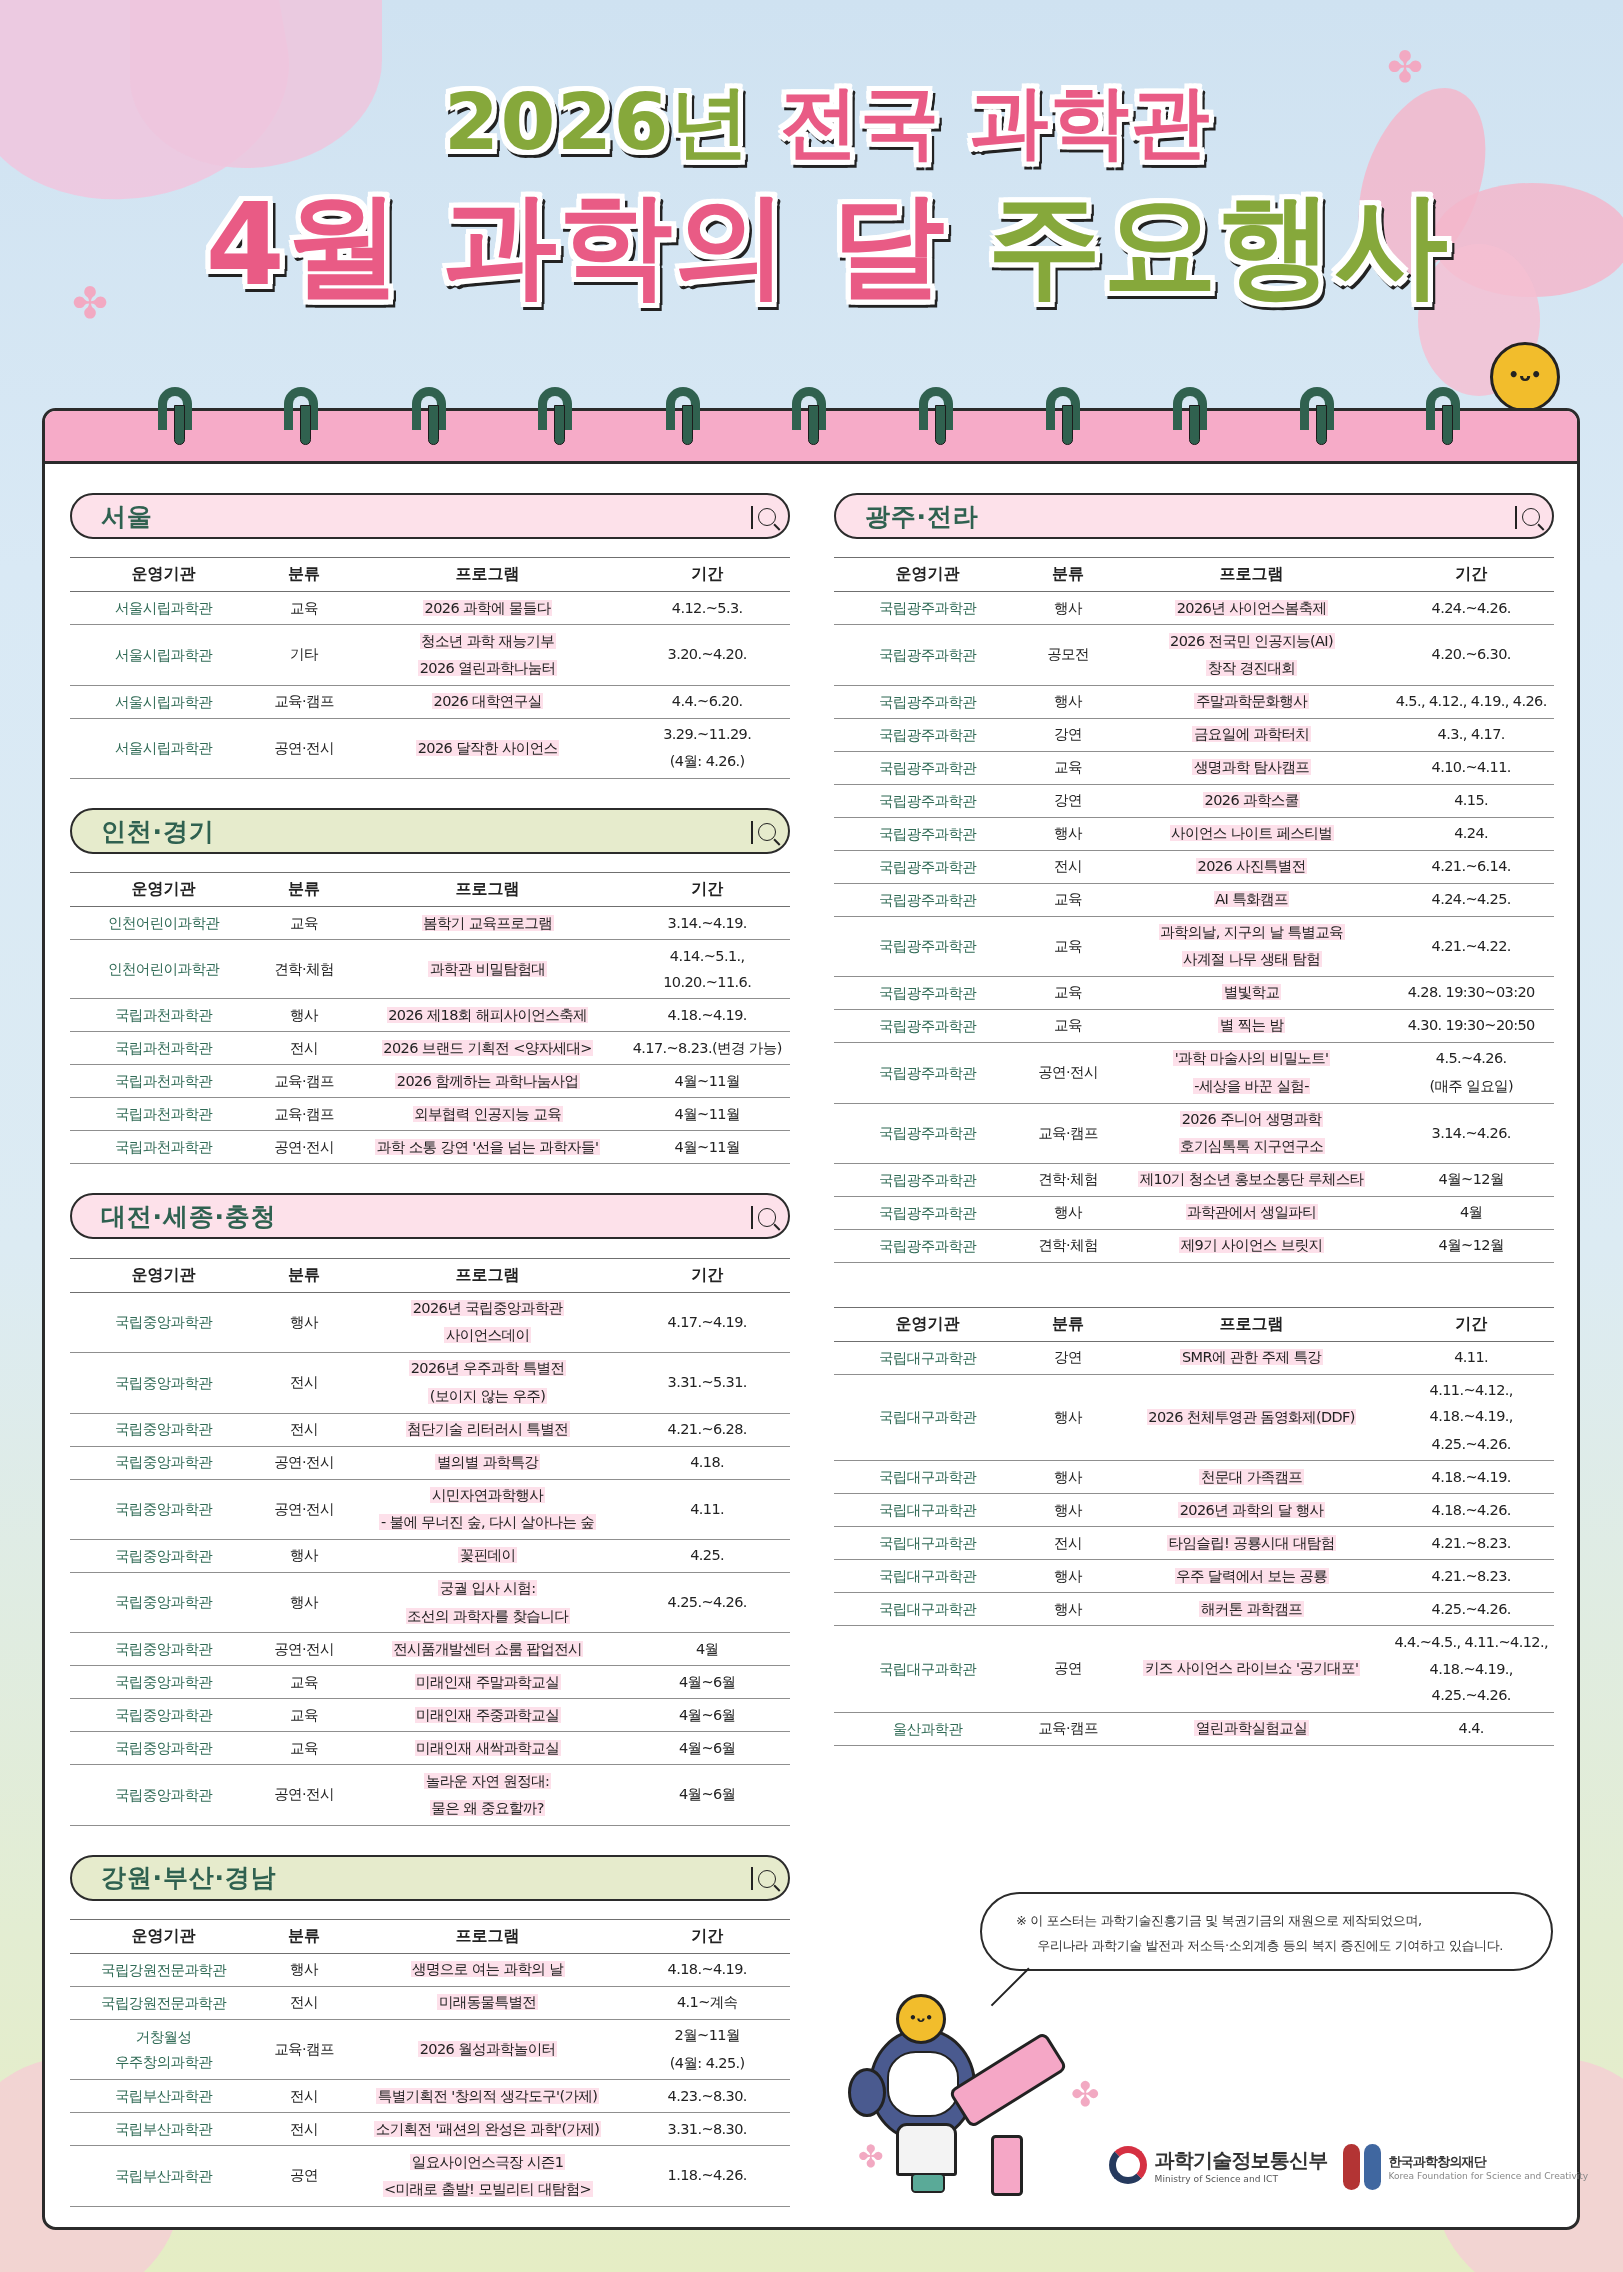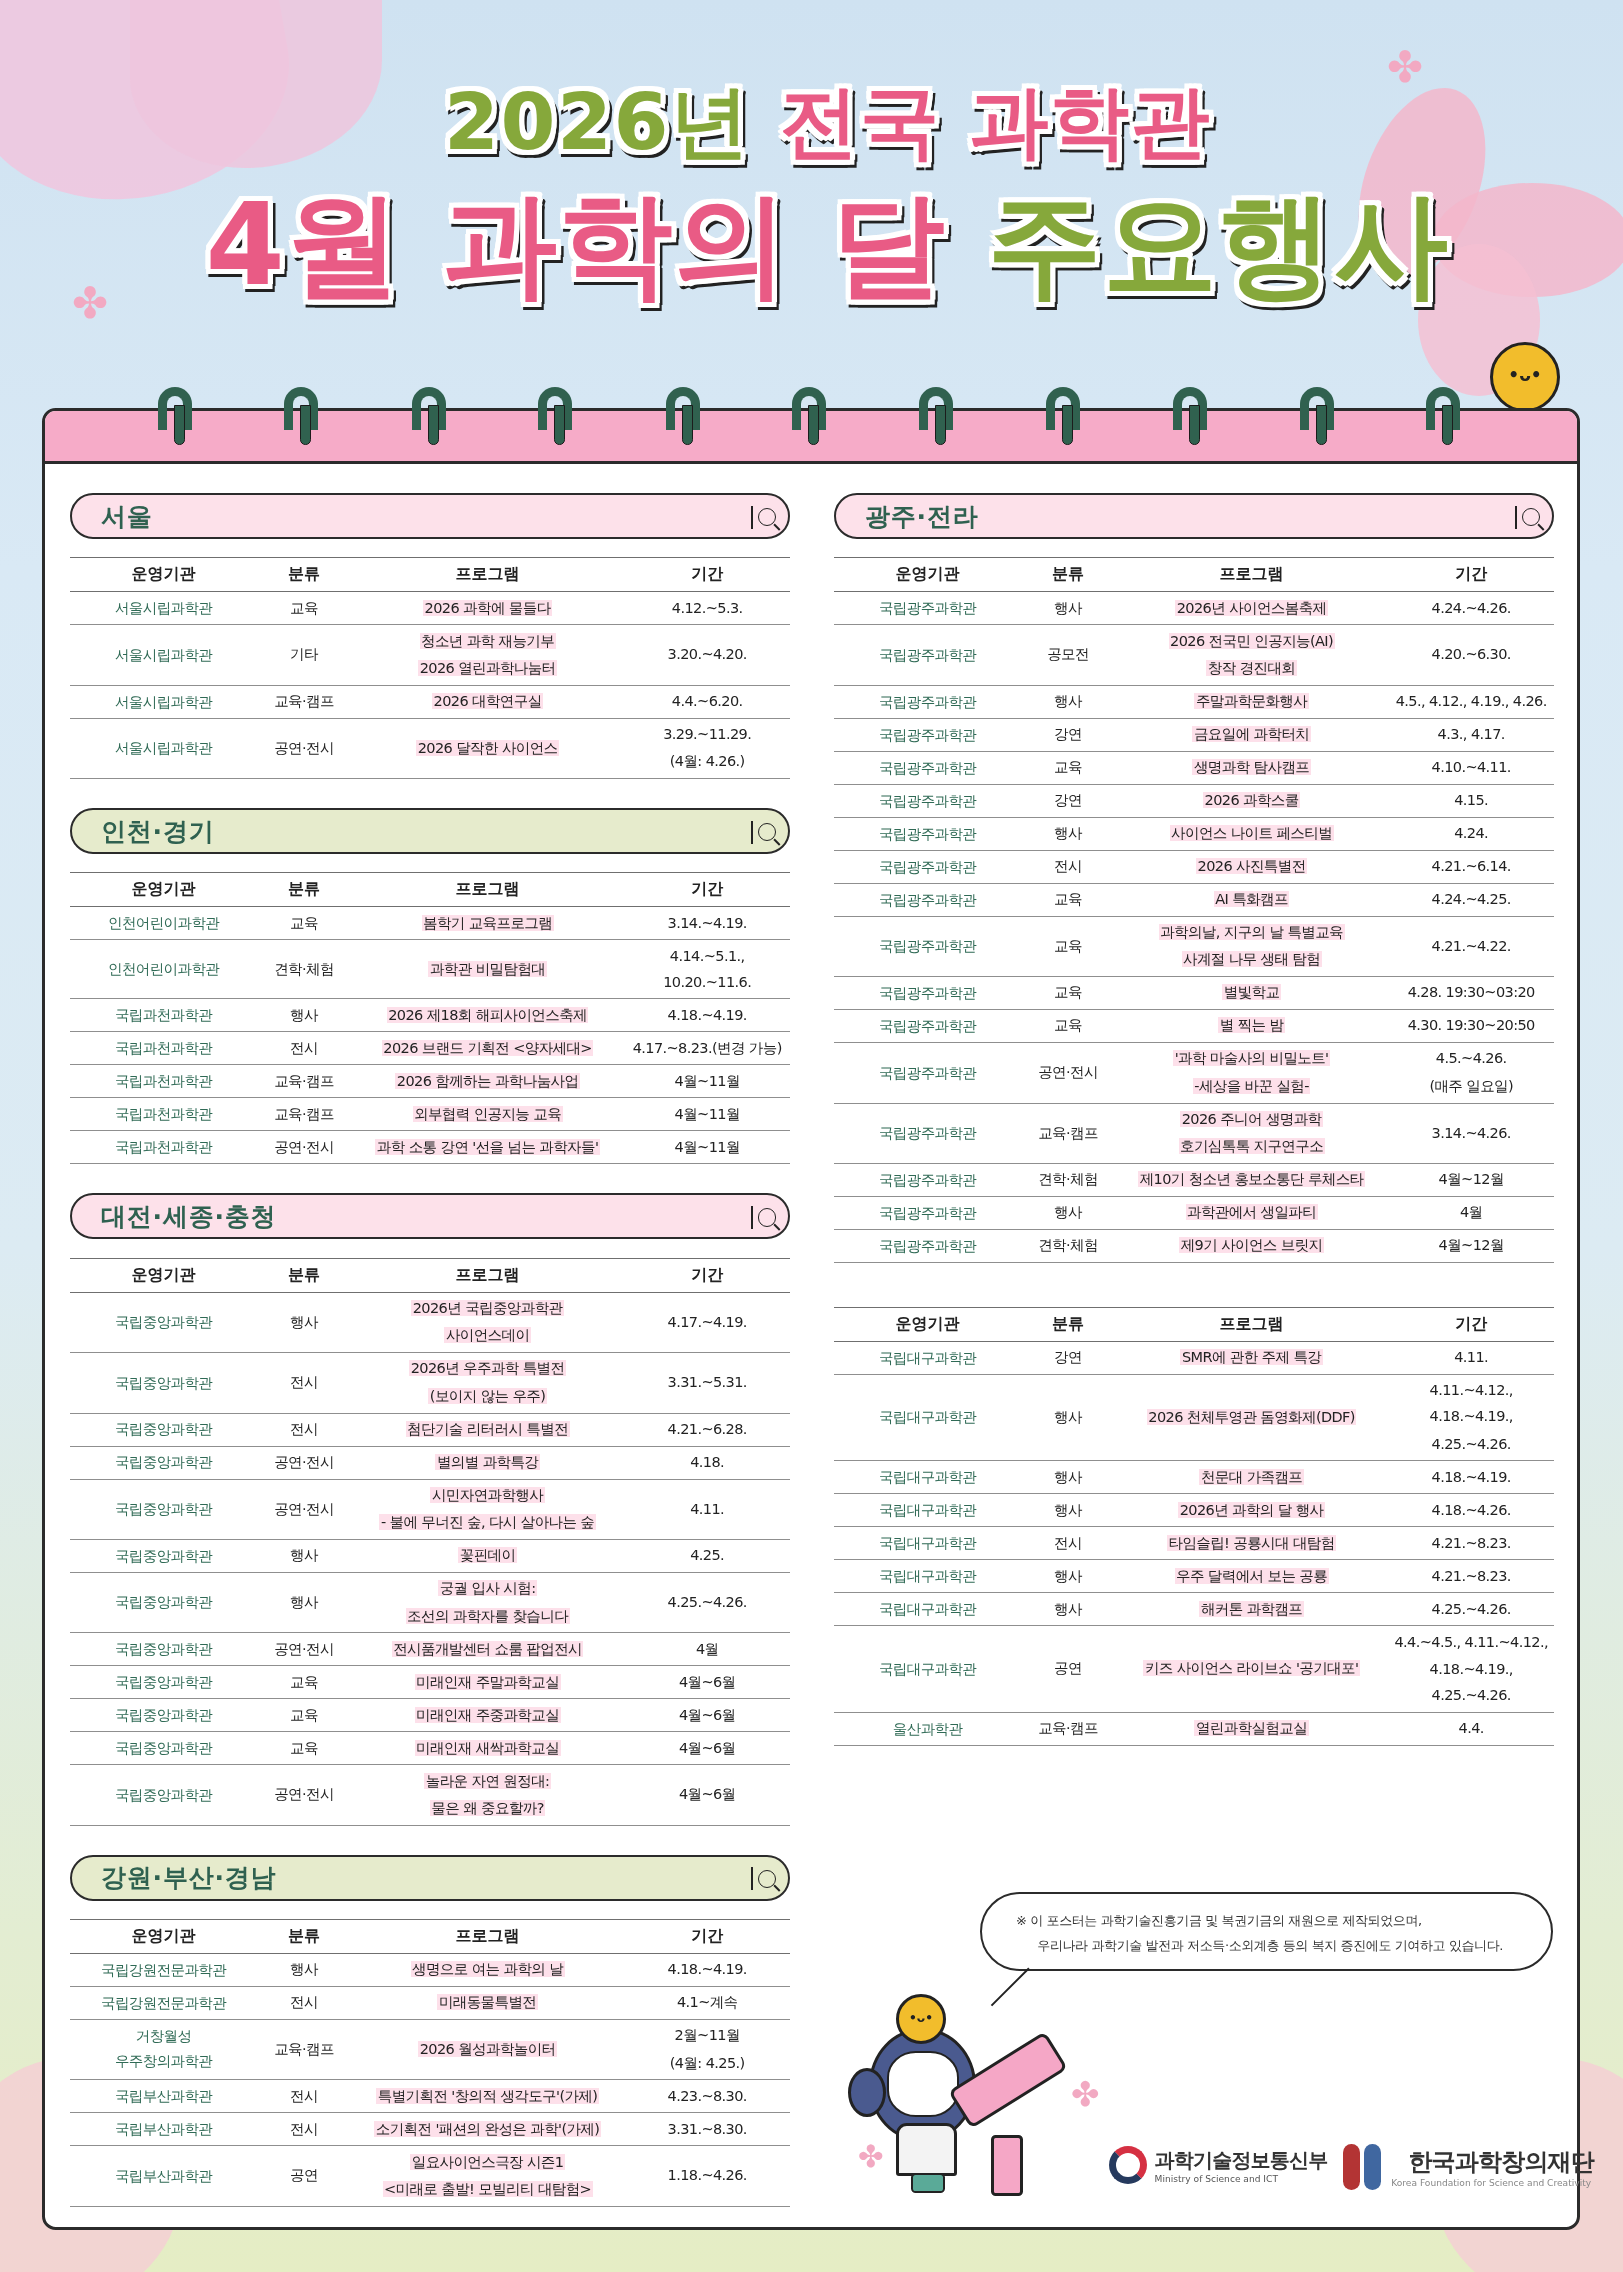--- a/index.html
+++ b/index.html
@@ -468,21 +468,21 @@
               <td><span class="hl">생명으로 여는 과학의 날</span></td>
               <td><span class="dt">4.18.~4.19.</span></td>
             </tr>
             <tr>
               <td class="org" style="white-space:pre-line;line-height:24.4px;">국립강원전문과학관</td>
               <td>전시</td>
               <td><span class="hl">미래동물특별전</span></td>
               <td><span class="dt">4.1~계속</span></td>
             </tr>
             <tr>
-              <td class="org" style="white-space:pre-line;line-height:24.4px;font-family:Liberation Mono, monospace;">거창월성
+              <td class="org" style="white-space:pre-line;line-height:24.4px;">거창월성
 우주창의과학관</td>
               <td>교육·캠프</td>
               <td><span class="hl">2026 월성과학놀이터</span></td>
               <td><span class="dt">2월~11월</span><br><span class="dt">(4월: 4.25.)</span></td>
             </tr>
             <tr>
               <td class="org" style="white-space:pre-line;line-height:24.4px;">국립부산과학관</td>
               <td>전시</td>
               <td><span class="hl">특별기획전 '창의적 생각도구'(가제)</span></td>
               <td><span class="dt">4.23.~8.30.</span></td>
@@ -737,17 +737,17 @@
     <div class="kr">과학기술정보통신부</div>
     <div class="en">Ministry of Science and ICT</div>
   </div>
 </div>
 <div class="logo" style="left:1343px;top:2144px;">
   <div class="kofac-mark">
     <span style="background:#b33434;"></span>
       <span style="background:#4067a0;"></span>
   </div>
   <div>
-    <div class="kr" style="font-size:24px;margin-left:20px;">한국과학창의재단</div>
+    <div class="kr" style="font-size:13px;">한국과학창의재단</div>
     <div class="en" style="color:#888;text-align:center;">Korea Foundation for Science and Creativity</div>
   </div>
 </div>
 
 
 </body></html>

